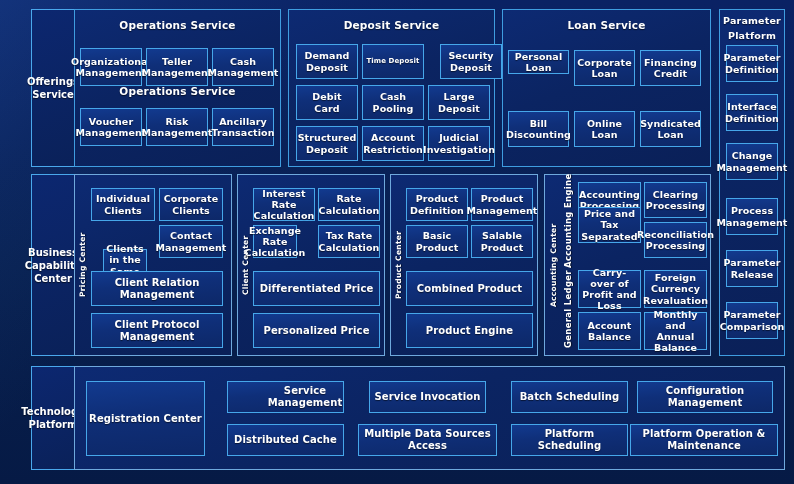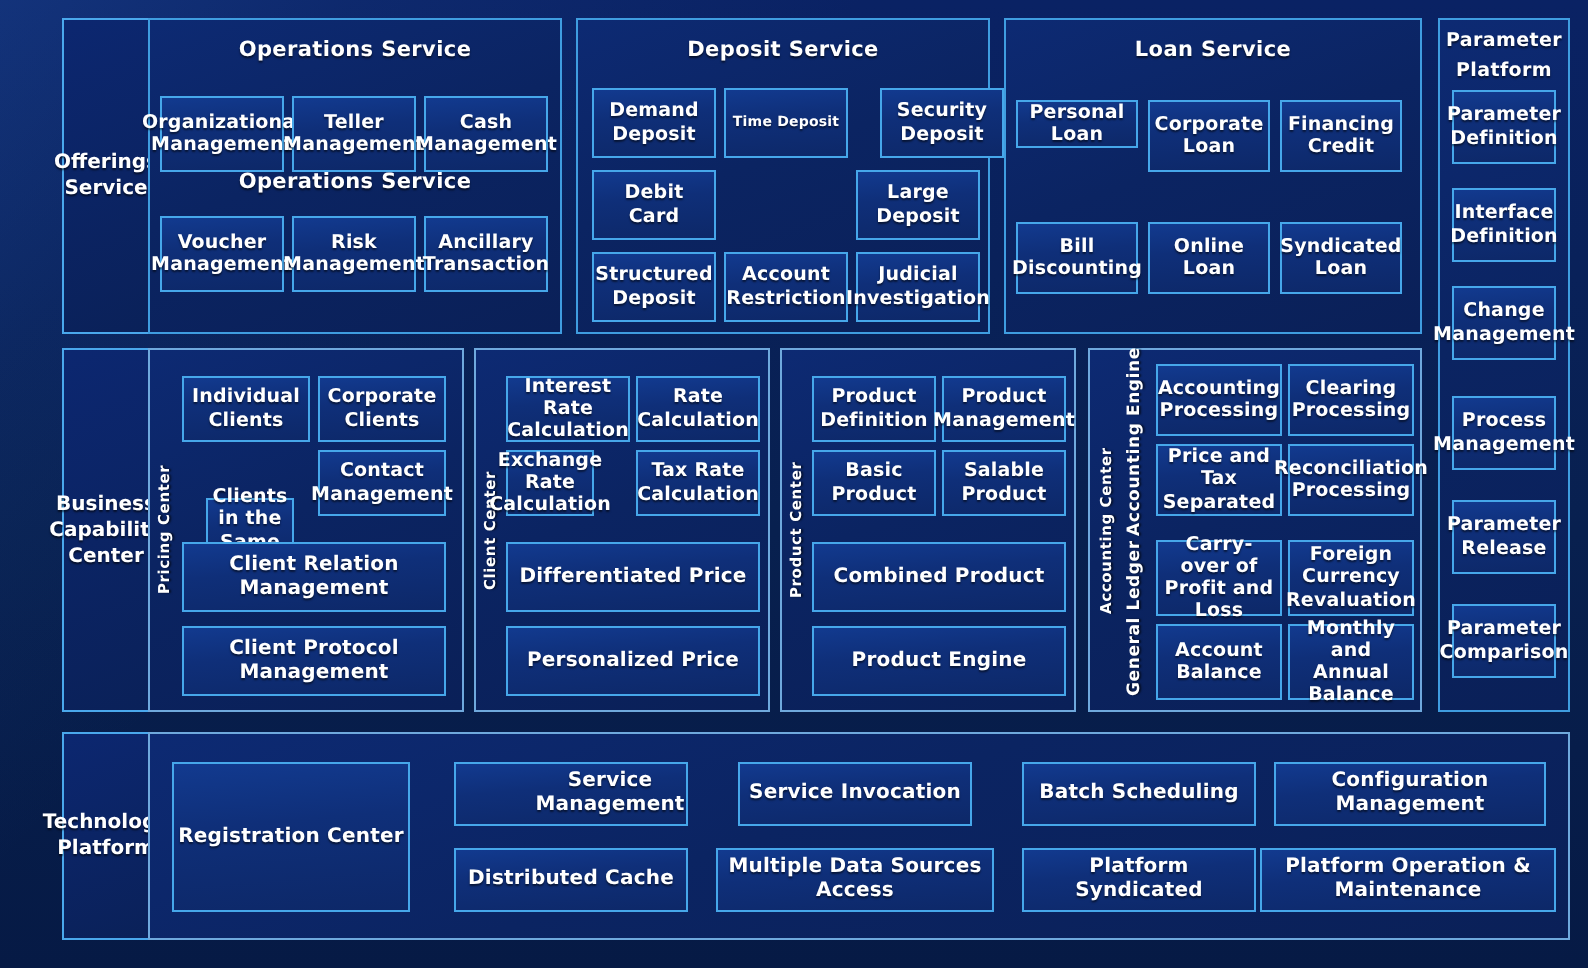--- a/index.html
+++ b/index.html
@@ -87,20 +87,21 @@
   <div class="cell" style="left:146px;top:108px;width:62px;height:38px;">Risk Management</div>
   <div class="cell" style="left:212px;top:108px;width:62px;height:38px;">Ancillary Transaction</div>
 
   <div class="panel" style="left:288px;top:9px;width:207px;height:158px;"></div>
   <div class="grouptitle" style="left:288px;top:19px;width:207px;">Deposit Service</div>
 
   <div class="cell" style="left:296px;top:44px;width:62px;height:35px;">Demand Deposit</div>
   <div class="cell tiny" style="left:362px;top:44px;width:62px;height:35px;">Time Deposit</div>
   <div class="cell" style="left:440px;top:44px;width:62px;height:35px;">Security Deposit</div>
   <div class="cell" style="left:296px;top:85px;width:62px;height:35px;">Debit Card</div>
+  <div class="cell" style="left:362px;top:85px;width:62px;height:35px;">Cash Pooling</div>
   <div class="cell" style="left:428px;top:85px;width:62px;height:35px;">Large Deposit</div>
   <div class="cell" style="left:296px;top:126px;width:62px;height:35px;">Structured Deposit</div>
   <div class="cell" style="left:362px;top:126px;width:62px;height:35px;">Account Restriction</div>
   <div class="cell" style="left:428px;top:126px;width:62px;height:35px;">Judicial Investigation</div>
 
   <div class="panel" style="left:502px;top:9px;width:209px;height:158px;"></div>
   <div class="grouptitle" style="left:502px;top:19px;width:209px;">Loan Service</div>
 
   <div class="cell" style="left:508px;top:50px;width:61px;height:24px;">Personal Loan</div>
   <div class="cell" style="left:574px;top:50px;width:61px;height:36px;">Corporate Loan</div>
@@ -150,34 +151,34 @@
   <div class="cell wide" style="left:406px;top:271px;width:127px;height:35px;">Combined Product</div>
   <div class="cell wide" style="left:406px;top:313px;width:127px;height:35px;">Product Engine</div>
 
   <div class="panel soft" style="left:544px;top:174px;width:167px;height:182px;"></div>
   <div class="vlabel" style="left:547px;top:174px;width:12px;height:182px;">Accounting Center</div>
   <div class="vlabel big" style="left:561px;top:178px;width:13px;height:86px;">Accounting Engine</div>
   <div class="vlabel big" style="left:561px;top:266px;width:13px;height:86px;">General Ledger</div>
 
   <div class="cell" style="left:578px;top:182px;width:63px;height:36px;">Accounting Processing</div>
   <div class="cell" style="left:644px;top:182px;width:63px;height:36px;">Clearing Processing</div>
-  <div class="cell" style="left:578px;top:222px;width:63px;height:36px;">Price and Tax Separated</div>
+  <div class="cell" style="left:578px;top:207px;width:63px;height:36px;">Price and Tax Separated</div>
   <div class="cell" style="left:644px;top:222px;width:63px;height:36px;">Reconciliation Processing</div>
   <div class="cell" style="left:578px;top:270px;width:63px;height:38px;">Carry-over of Profit and Loss</div>
   <div class="cell" style="left:644px;top:270px;width:63px;height:38px;">Foreign Currency Revaluation</div>
   <div class="cell" style="left:578px;top:312px;width:63px;height:38px;">Account Balance</div>
   <div class="cell" style="left:644px;top:312px;width:63px;height:38px;">Monthly and Annual Balance</div>
 
   <div class="panel soft" style="left:74px;top:366px;width:711px;height:104px;"></div>
 
   <div class="cell wide" style="left:86px;top:381px;width:119px;height:75px;">Registration Center</div>
 
   <div class="cell wide" style="left:227px;top:381px;width:117px;height:32px;padding-left:41px;">Service Management</div>
   <div class="cell wide" style="left:369px;top:381px;width:117px;height:32px;">Service Invocation</div>
   <div class="cell wide" style="left:511px;top:381px;width:117px;height:32px;">Batch Scheduling</div>
   <div class="cell wide" style="left:637px;top:381px;width:136px;height:32px;">Configuration Management</div>
 
   <div class="cell wide" style="left:227px;top:424px;width:117px;height:32px;">Distributed Cache</div>
   <div class="cell wide" style="left:358px;top:424px;width:139px;height:32px;">Multiple Data Sources Access</div>
-  <div class="cell wide" style="left:511px;top:424px;width:117px;height:32px;">Platform Syndicated</div>
+  <div class="cell wide" style="left:511px;top:424px;width:117px;height:32px;">Platform Scheduling</div>
   <div class="cell wide" style="left:630px;top:424px;width:148px;height:32px;">Platform Operation &amp; Maintenance</div>
 
 </div>
 
 </body></html>

